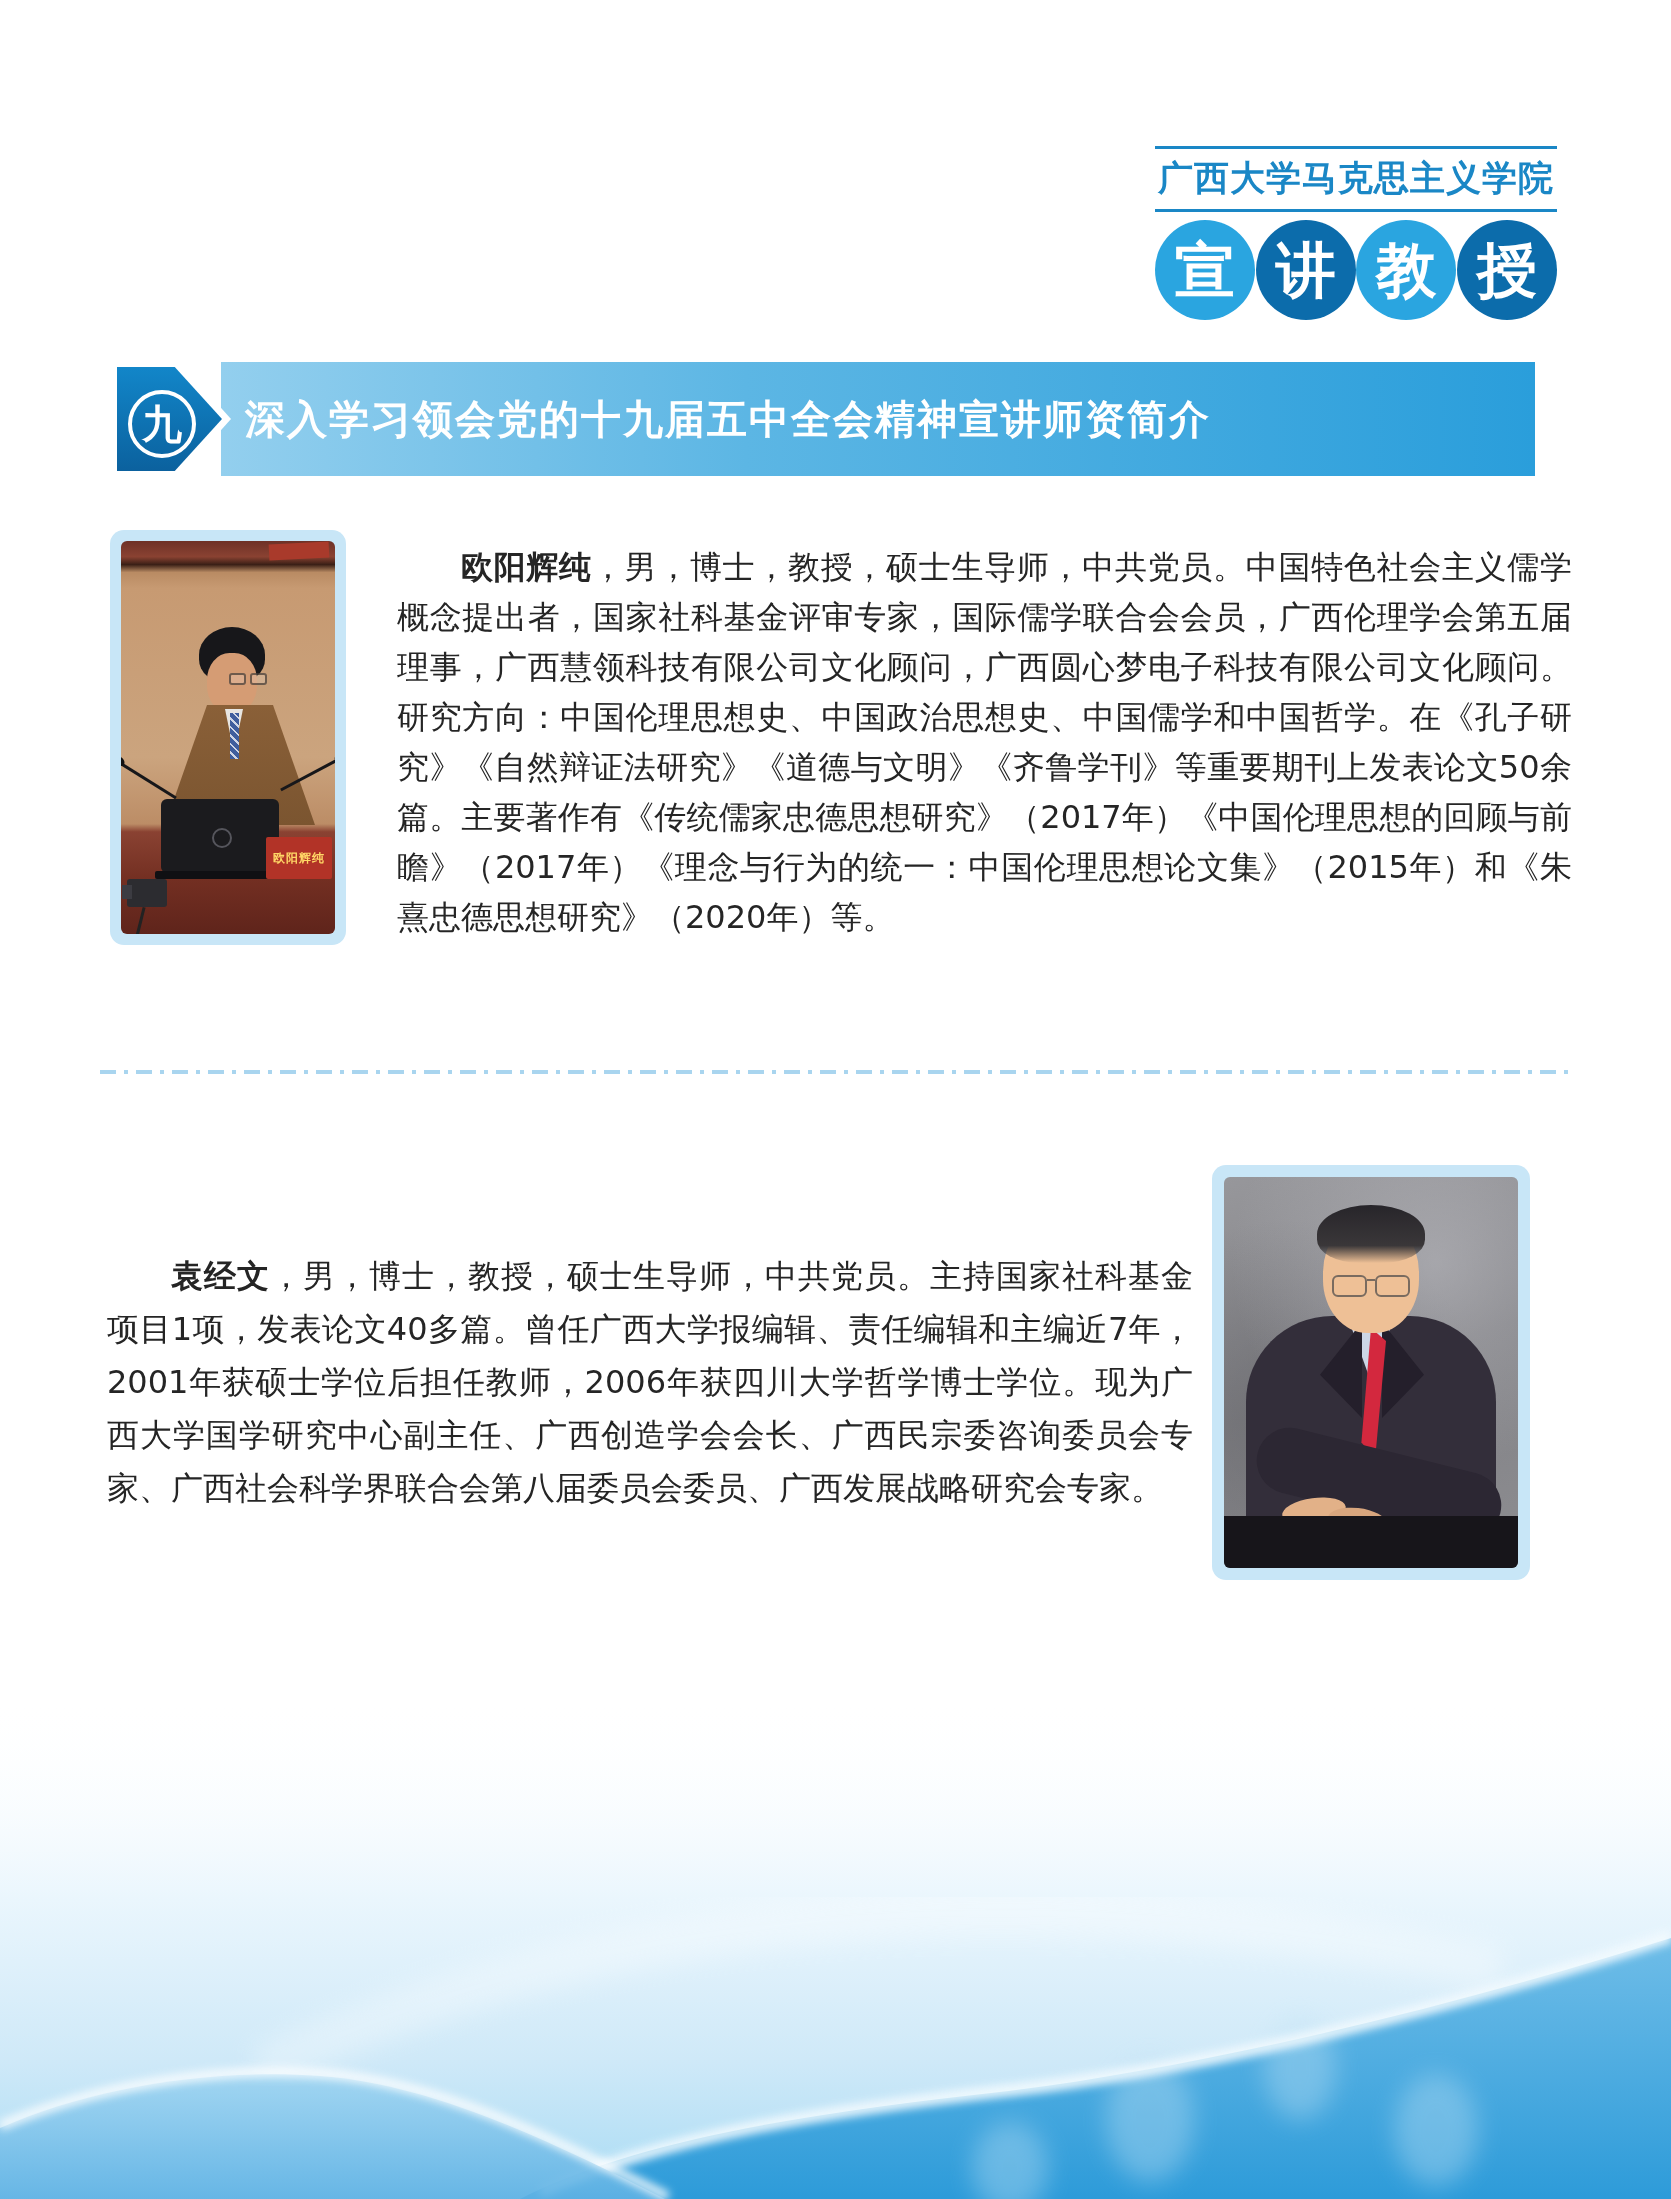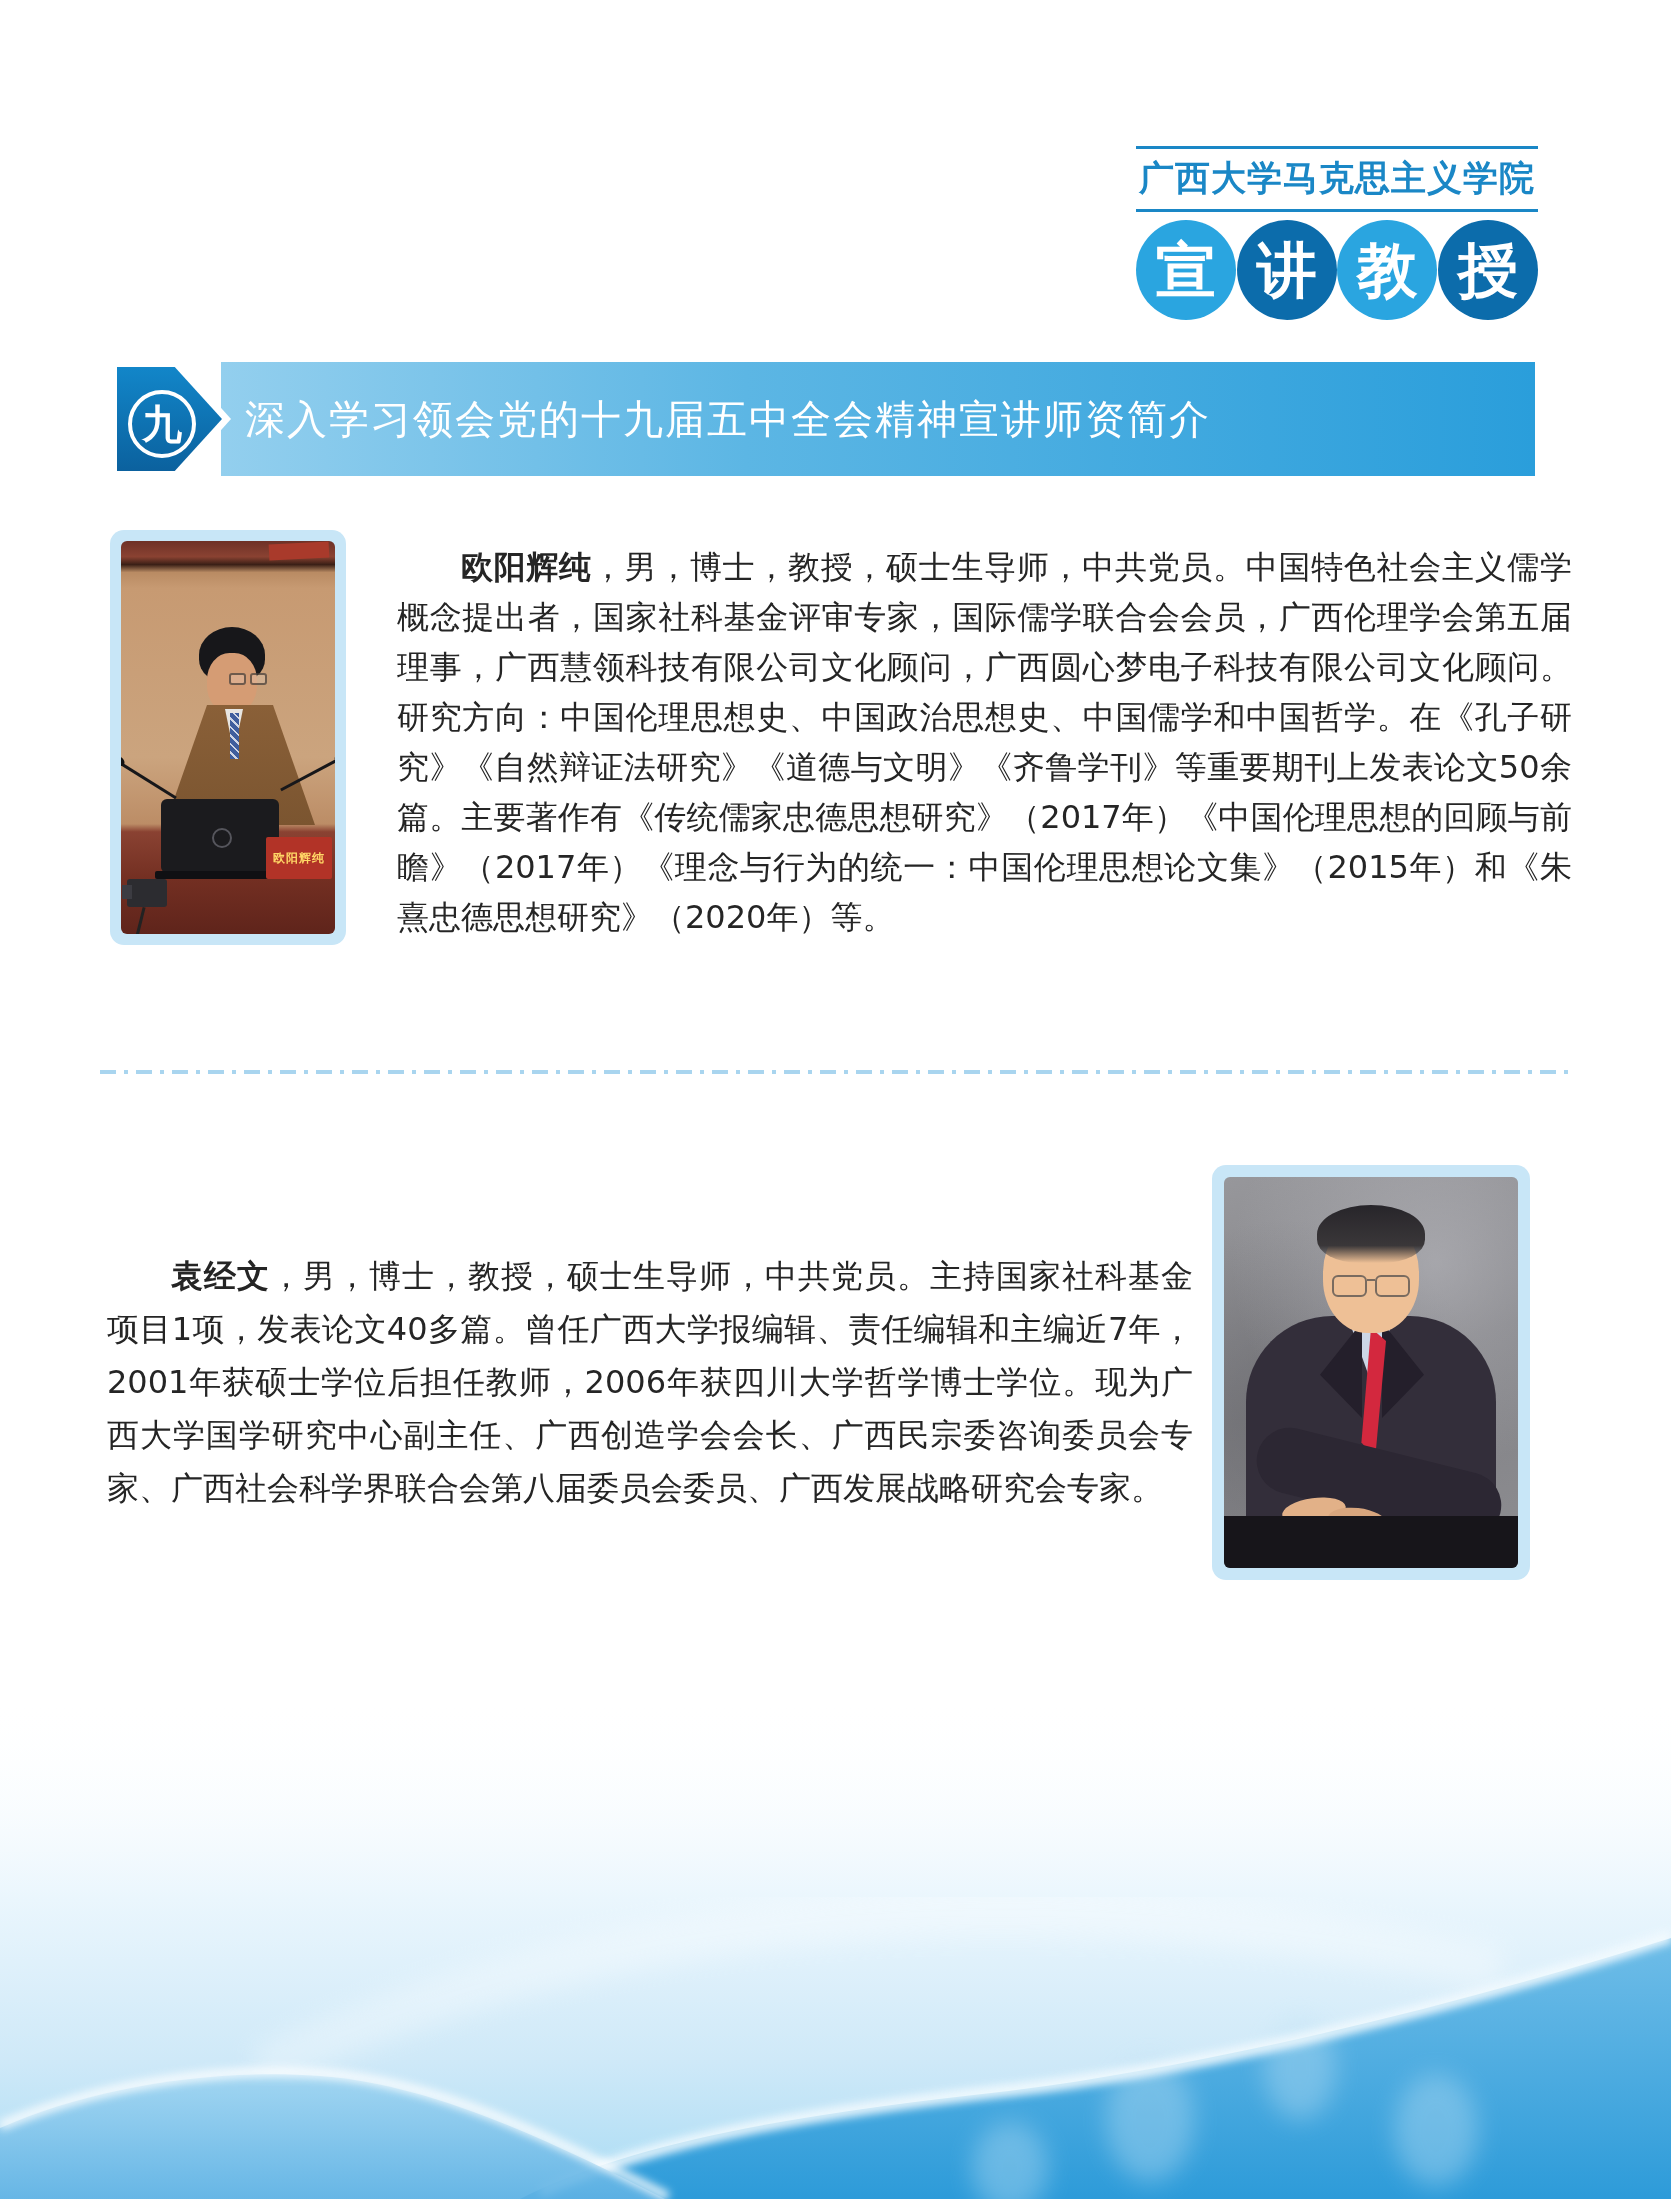--- a/index.html
+++ b/index.html
@@ -6,21 +6,21 @@
   .page{
     position:relative;
     width:1671px;height:2199px;
     margin:0 auto;
     background:#ffffff;
     overflow:hidden;
     font-family:"DejaVu Sans","Liberation Sans",sans-serif;
   }
 
   
-  .masthead{position:absolute;top:146px;right:133px;width:402px;text-align:center;}
+  .masthead{position:absolute;top:146px;right:114px;width:402px;text-align:center;}
   .org-title{
     display:block;
     border-top:3px solid #1a87c6;
     border-bottom:3px solid #1a87c6;
     padding:6px 0 7px 0;
     color:#1a87c6;
     font-size:35px;font-weight:bold;letter-spacing:1px;white-space:nowrap;
   }
   .badge-row{margin-top:8px;display:flex;justify-content:space-between;}
   .badge{
@@ -50,21 +50,21 @@
   }
   .pent-circle{
     position:absolute;left:11px;top:23px;width:60px;height:60px;
     border:4px solid #ffffff;border-radius:50%;
     color:#ffffff;font-size:40px;font-weight:bold;
     display:flex;align-items:center;justify-content:center;
   }
   .banner-title{
     position:absolute;left:128px;top:0;height:100%;
     display:flex;align-items:center;
-    color:#ffffff;font-size:40px;font-weight:normal;letter-spacing:2px;white-space:nowrap;
+    color:#ffffff;font-size:40px;font-weight:bold;letter-spacing:2px;white-space:nowrap;
   }
 
   
   .photo-frame{
     position:absolute;background:#c8e6f7;border-radius:14px;padding:11px;
     box-sizing:border-box;
   }
   .photo-frame .scene{position:relative;width:100%;height:100%;border-radius:6px;overflow:hidden;}
 
   

